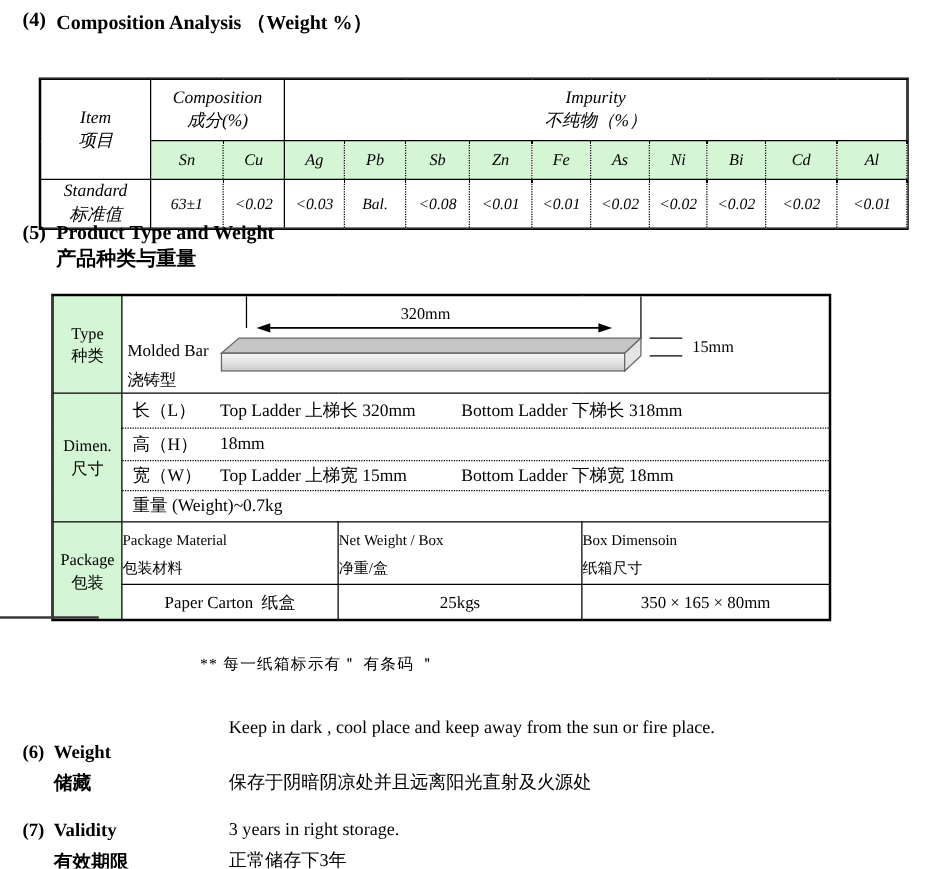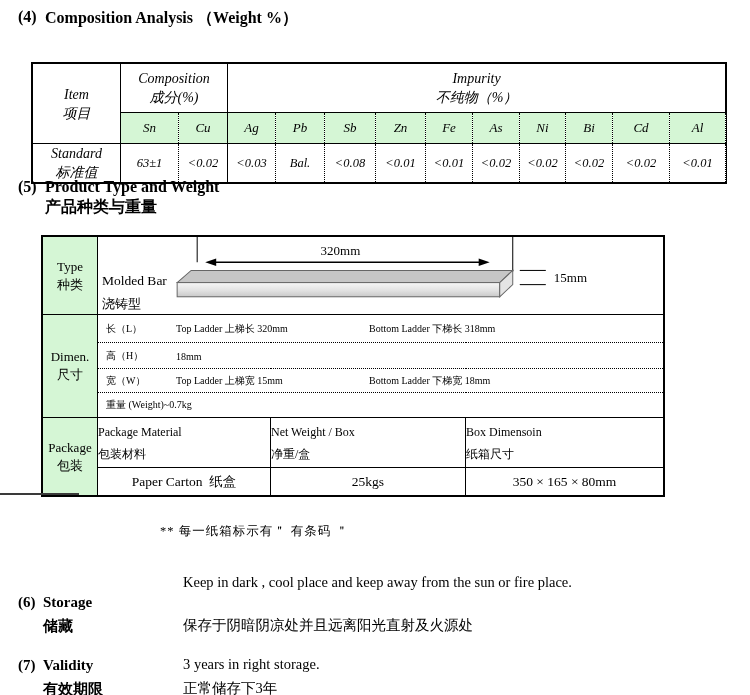--- a/index.html
+++ b/index.html
@@ -21,21 +21,21 @@
   
   .t2{position:absolute;left:42px;top:236px;width:621px;border-collapse:collapse;
       table-layout:fixed;font-size:13px;}
   .t2 td{border:1px solid #000;padding:0;vertical-align:middle;}
   .green{background:var(--green,#d5f6d5);text-align:center;font-size:13px;line-height:18px;}
   .typecell{position:relative;}
   .typecell .mb{position:absolute;left:4px;top:36px;font-size:13.5px;white-space:nowrap;}
   .typecell .mbcn{position:absolute;left:4px;top:58px;font-size:13px;white-space:nowrap;}
   .typecell svg{position:absolute;left:0;top:0;width:100%;height:100%;}
   .dimr .cont{position:relative;border-top:1px dotted #000;border-bottom:1px dotted #000;}
-  .dimr .cont span{position:absolute;top:50%;transform:translateY(-50%);white-space:nowrap;font-size:10px;}
+  .dimr .cont span{position:absolute;top:50%;transform:translateY(-50%);white-space:nowrap;font-size:14px;}
   .dlabel{left:8px;} .dtop{left:78px;} .dbottom{left:271px;}
   .pkg-h{ text-align:left;font-size:12px;line-height:22px;padding-top:2px;}
   .pkg-v{ text-align:center;font-size:13.5px;white-space:pre;}
   
   .note{font-size:12.5px;letter-spacing:1px;}
   .bnum{font-size:15px;font-weight:bold;}
   .btitle{font-size:15px;font-weight:bold;white-space:nowrap;}
   .bbody{font-size:14.5px;white-space:nowrap;}
   .strayline{position:absolute;left:0;top:493px;width:79px;height:2px;background:#3a3a3a;}
   .svgtxt{font-family:"Liberation Serif","DejaVu Sans",serif;font-size:13px;fill:#000;}
@@ -218,21 +218,21 @@
       <td class="pkg-v">350 × 165 × 80mm</td>
     </tr>
   </tbody>
     </table>
 
   <div class="strayline"></div>
 
   <span class="abs note" style="left:160px;top:523px;">** 每一纸箱标示有＂ 有条码 ＂</span>
 
   <span class="abs bnum" style="left:18px;top:594px;">(6)</span>
-  <span class="abs btitle" style="left:43px;top:594px;">Storage</span>
+  <span class="abs btitle" style="left:43px;top:594px;">Weight</span>
   <span class="abs btitle" style="left:43px;top:617px;">储藏</span>
   <span class="abs bbody" style="left:183px;top:574px;">Keep in dark , cool place and keep away from the sun or fire place.</span>
   <span class="abs bbody" style="left:183px;top:616px;">保存于阴暗阴凉处并且远离阳光直射及火源处</span>
 
   <span class="abs bnum" style="left:18px;top:657px;">(7)</span>
   <span class="abs btitle" style="left:43px;top:657px;">Validity</span>
   <span class="abs btitle" style="left:43px;top:680px;">有效期限</span>
   <span class="abs bbody" style="left:183px;top:656px;">3 years in right storage.</span>
   <span class="abs bbody" style="left:183px;top:679px;">正常储存下3年</span>
 

